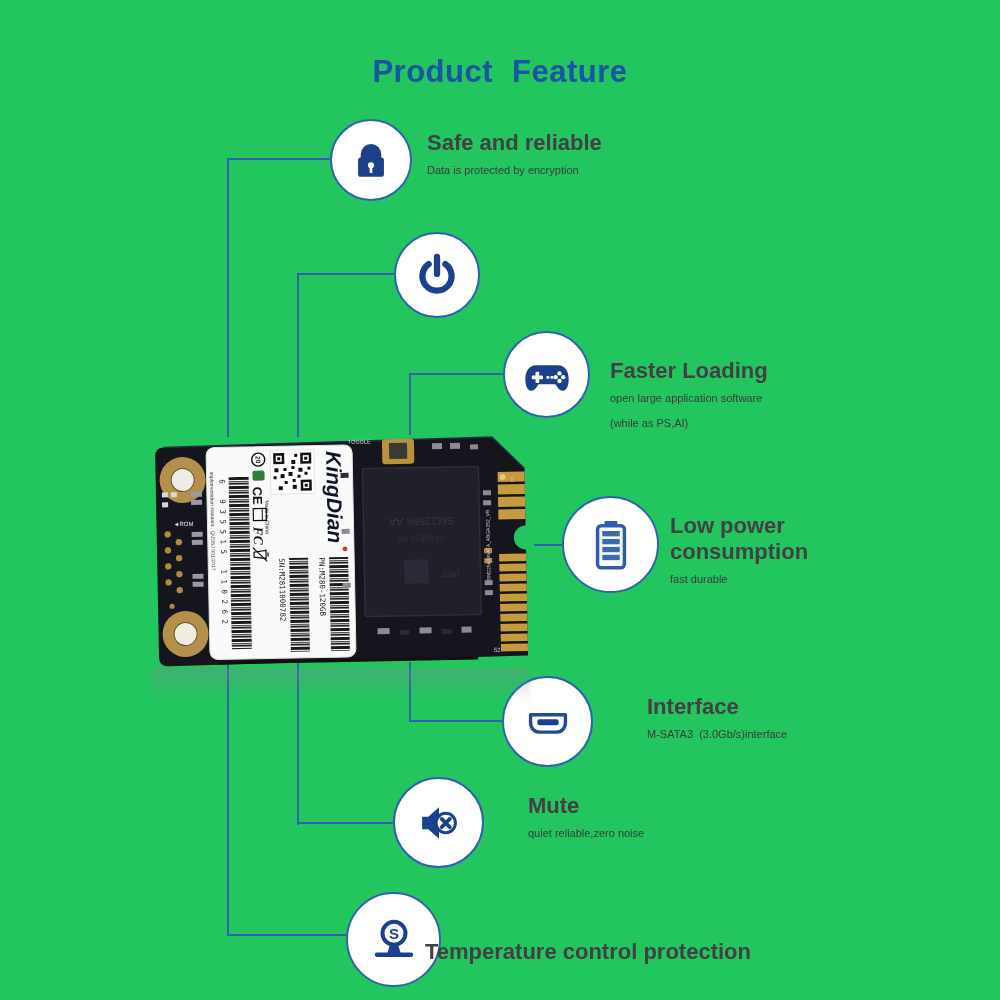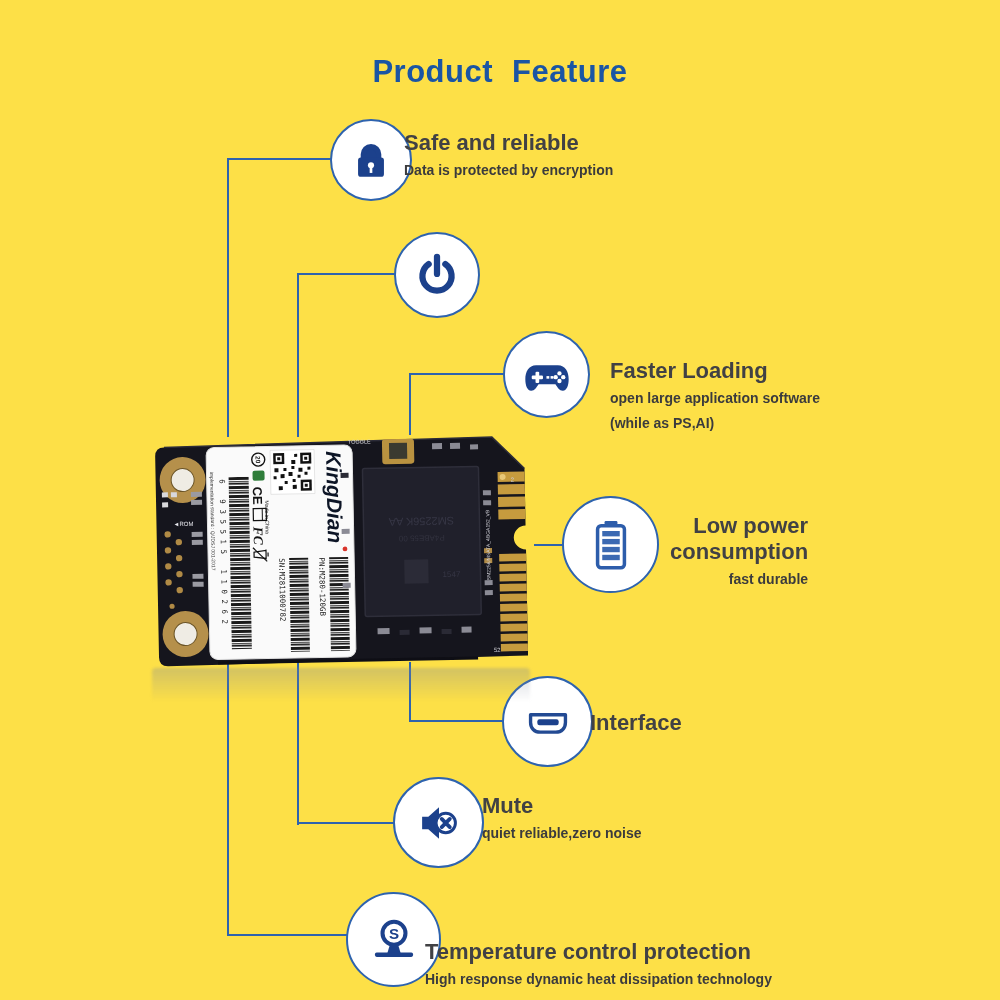--- a/index.html
+++ b/index.html
@@ -1,16 +1,16 @@
 <!DOCTYPE html>
 <html><head>
 <meta charset="utf-8">
 <style>
   html,body{margin:0;padding:0;background:#ffffff;}
-  .canvas{position:relative;width:1000px;height:1000px;background:#fde047;overflow:hidden;
+  .canvas{position:relative;width:1000px;height:1000px;background:#22c55e;overflow:hidden;
           font-family:"Liberation Sans",sans-serif;}
 
   
   .page-title{position:absolute;left:0;right:0;top:33px;text-align:center;
     font-size:31px;font-weight:600;color:#1a55a4;letter-spacing:.5px;word-spacing:10px;}
 
   
   .line{position:absolute;background:#2e63ae;}
   .lv{width:2px;} .lh{height:2px;}
   #v-safe-top   {left:227px;top:159px;height:278px;}
@@ -35,27 +35,27 @@
   #c-load {left:503px;top:331px;width:87px;height:87px;}
   #c-batt {left:562px;top:496px;width:97px;height:97px;}
   #c-iface{left:502px;top:676px;width:91px;height:91px;}
   #c-mute {left:393px;top:777px;width:91px;height:91px;}
   #c-temp {left:346px;top:892px;width:95px;height:95px;}
   .fcircle svg{display:block;}
 
   
   .fblock{position:absolute;}
   .fblock h3{margin:0;font-size:22px;font-weight:700;color:#414144;line-height:26px;}
-  .fblock p{margin:3px 0 0 0;font-size:14px;color:#3b3b3d;line-height:22px;white-space:pre-wrap;font-weight:bold;}
-  #t-safe {left:404px;top:130px;}
+  .fblock p{margin:3px 0 0 0;font-size:11px;color:#3b3b3d;line-height:22px;white-space:pre-wrap;}
+  #t-safe {left:427px;top:130px;}
   #t-boot {left:497px;top:239px;}
   #t-load {left:610px;top:323px;margin-top:35px;}
-  #t-batt {left:670px;top:513px;text-align:right;}
-  #t-iface{left:590px;top:694px;margin-top:16px;}
-  #t-mute {left:482px;top:793px;}
+  #t-batt {left:670px;top:513px;}
+  #t-iface{left:647px;top:694px;}
+  #t-mute {left:528px;top:793px;}
   #t-temp {left:425px;top:939px;}
 
   
   #board{position:absolute;left:146px;top:433px;transform:rotate(-1.1deg);}
   #reflection{position:absolute;left:152px;top:668px;width:378px;height:40px;
     background:linear-gradient(180deg,rgba(128,136,152,.34),rgba(128,136,152,0) 85%);
     filter:blur(1.5px);border-radius:4px;}
 
   .navy{fill:#1c418c;}
 </style>
@@ -158,30 +158,30 @@
   </div>
 
   <div class="fblock" id="t-batt">
     <h3>Low power</h3>
     <h3>consumption</h3>
     <p>fast durable</p>
   </div>
 
   <div class="fblock" id="t-iface">
     <h3>Interface</h3>
+    <p>M-SATA3  (3.0Gb/s)interface</p>
   </div>
 
   <div class="fblock" id="t-mute">
     <h3>Mute</h3>
     <p>quiet reliable,zero noise</p>
   </div>
 
   <div class="fblock" id="t-temp">
     <h3>Temperature control protection</h3>
-    <p>High response dynamic heat dissipation technology</p>
   </div>
 
   <svg id="board" width="392" height="234" viewBox="0 0 392 234">
     <defs>
       <pattern id="bc" width="9" height="10" patternUnits="userSpaceOnUse">
         <rect width="9" height="10" fill="#ffffff"></rect>
         <rect x="0" width="1.6" height="10" fill="#1a1a1a"></rect>
         <rect x="3" width="3" height="10" fill="#1a1a1a"></rect>
         <rect x="7.2" width="1.1" height="10" fill="#1a1a1a"></rect>
       </pattern>

